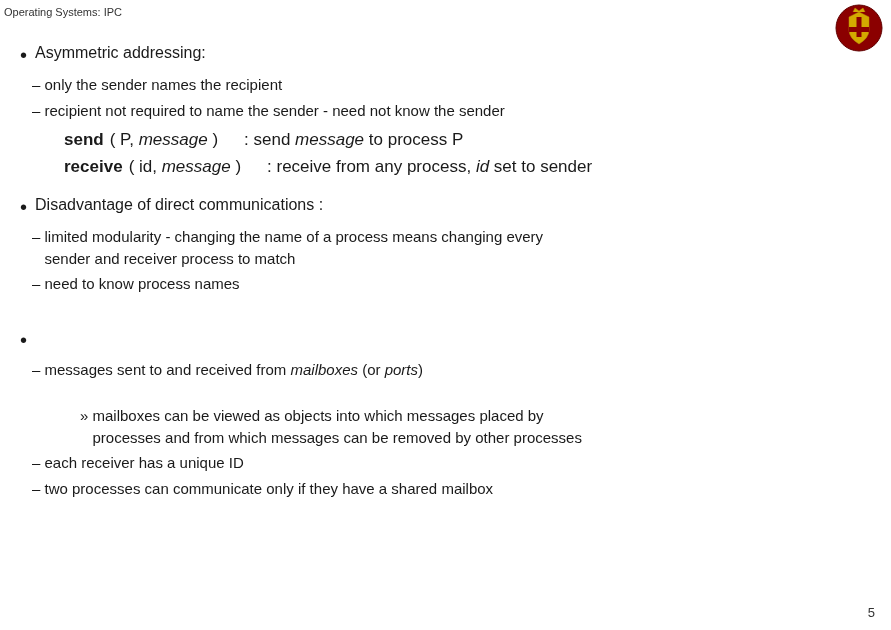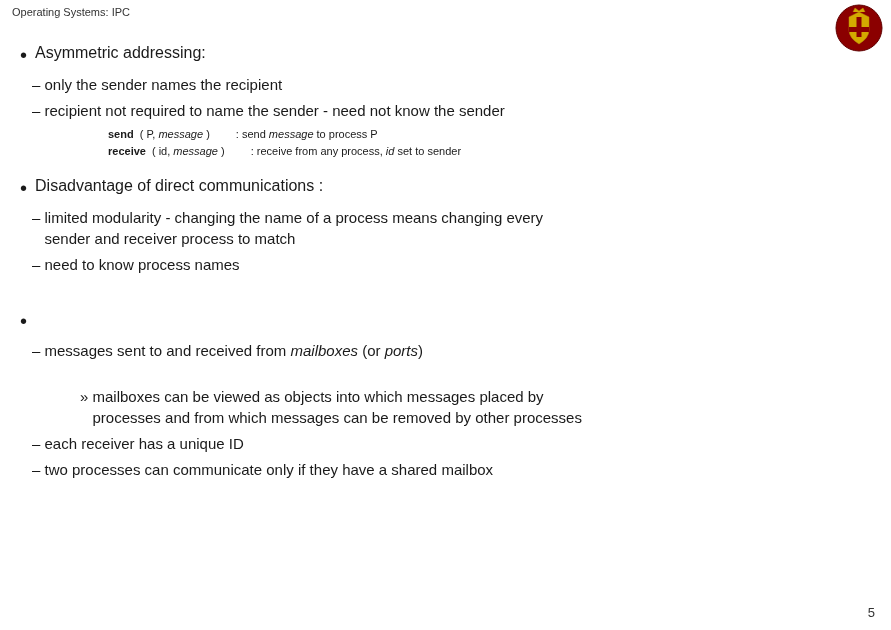--- a/index.html
+++ b/index.html
@@ -10,21 +10,21 @@
       font-family: Arial, Helvetica, sans-serif;
       font-size: 15px;
       color: #1a1a1a;
       overflow: hidden;
       position: relative;
     }
 
     #header {
       position: absolute;
       top: 6px;
-      left: 12px;
+      left: 4px;
       font-size: 11px;
       color: #333;
     }
 
     #logo {
       position: absolute;
       top: 4px;
       right: 8px;
       width: 48px;
       height: 48px;
@@ -69,23 +69,23 @@
 
     .sub-sub-item {
       margin-left: 60px;
       margin-bottom: 4px;
       font-size: 15px;
       line-height: 1.45;
       margin-top: 24px;
     }
 
     .code-block {
-      margin-left: 88px;
+      margin-left: 44px;
       margin-bottom: 6px;
-      font-size: 11px;
+      font-size: 17px;
       line-height: 1.6;
     }
 
     .code-line {
       display: flex;
       align-items: baseline;
       gap: 6px;
     }
 
     .code-keyword {

